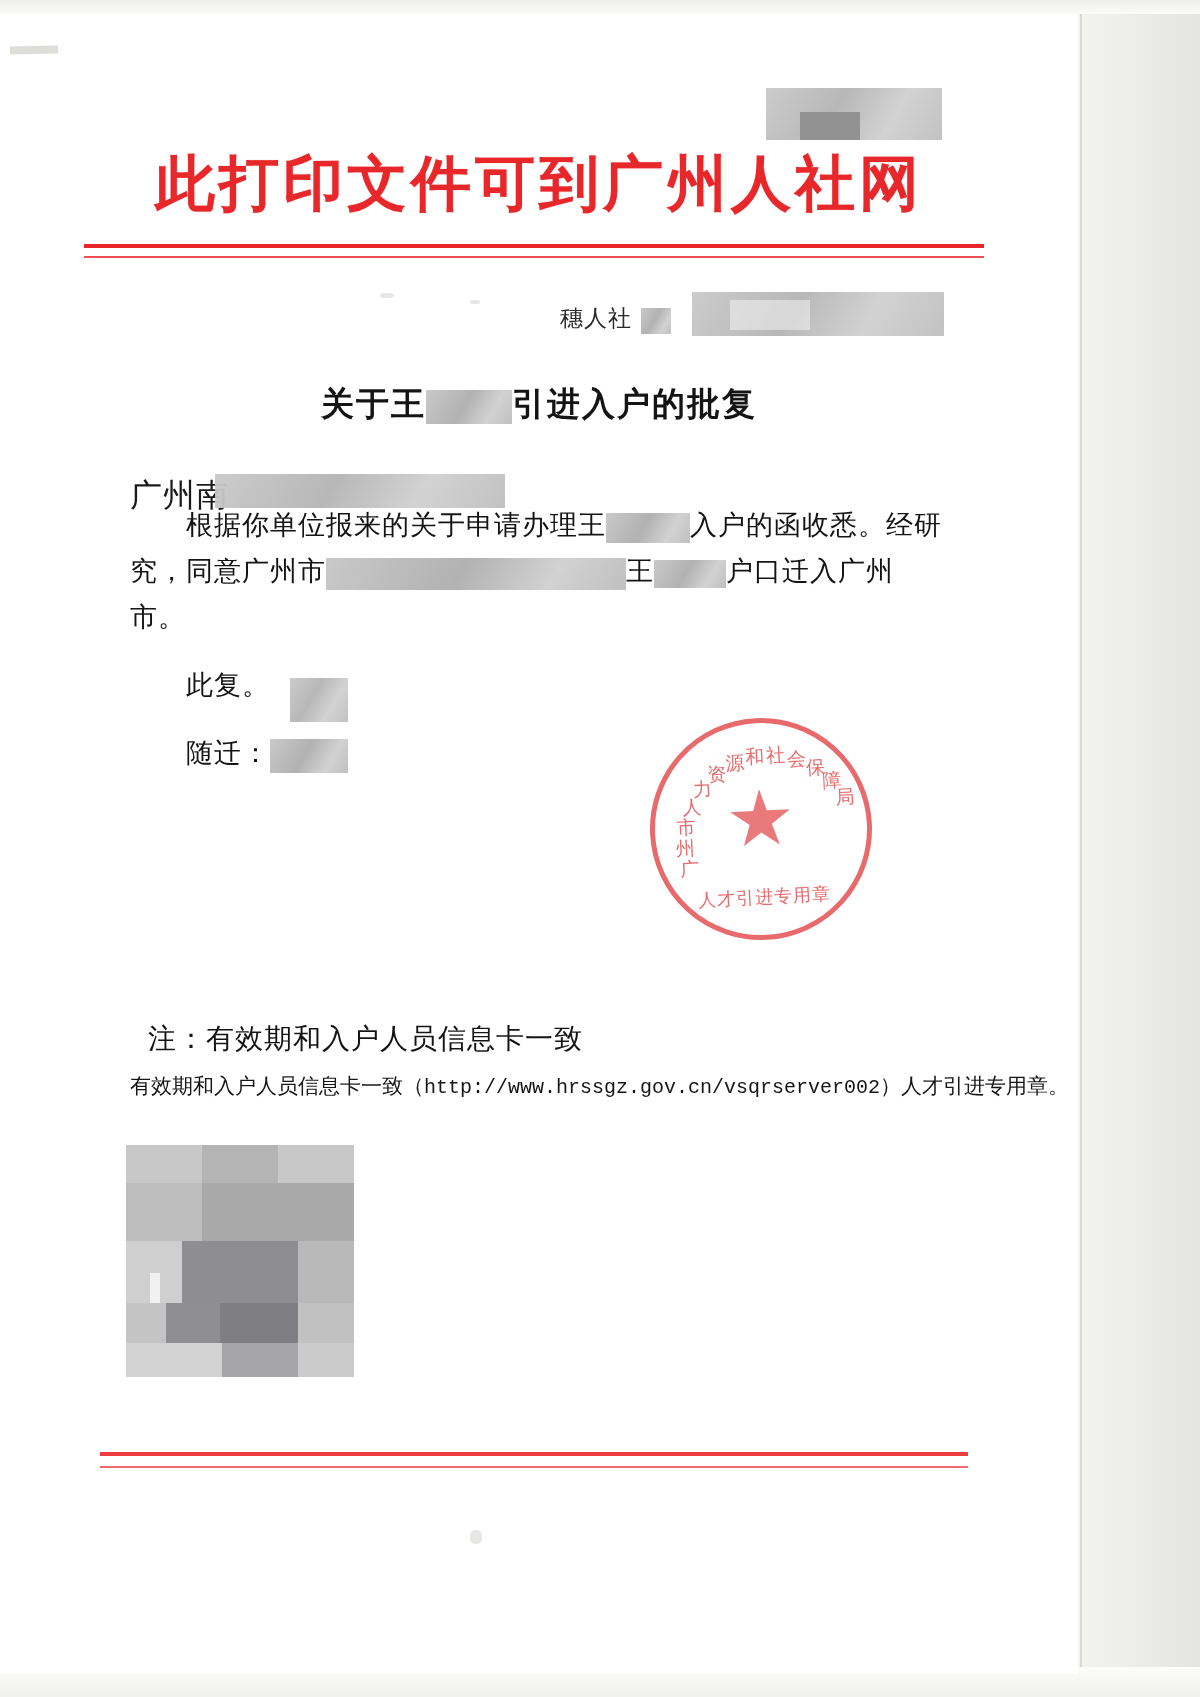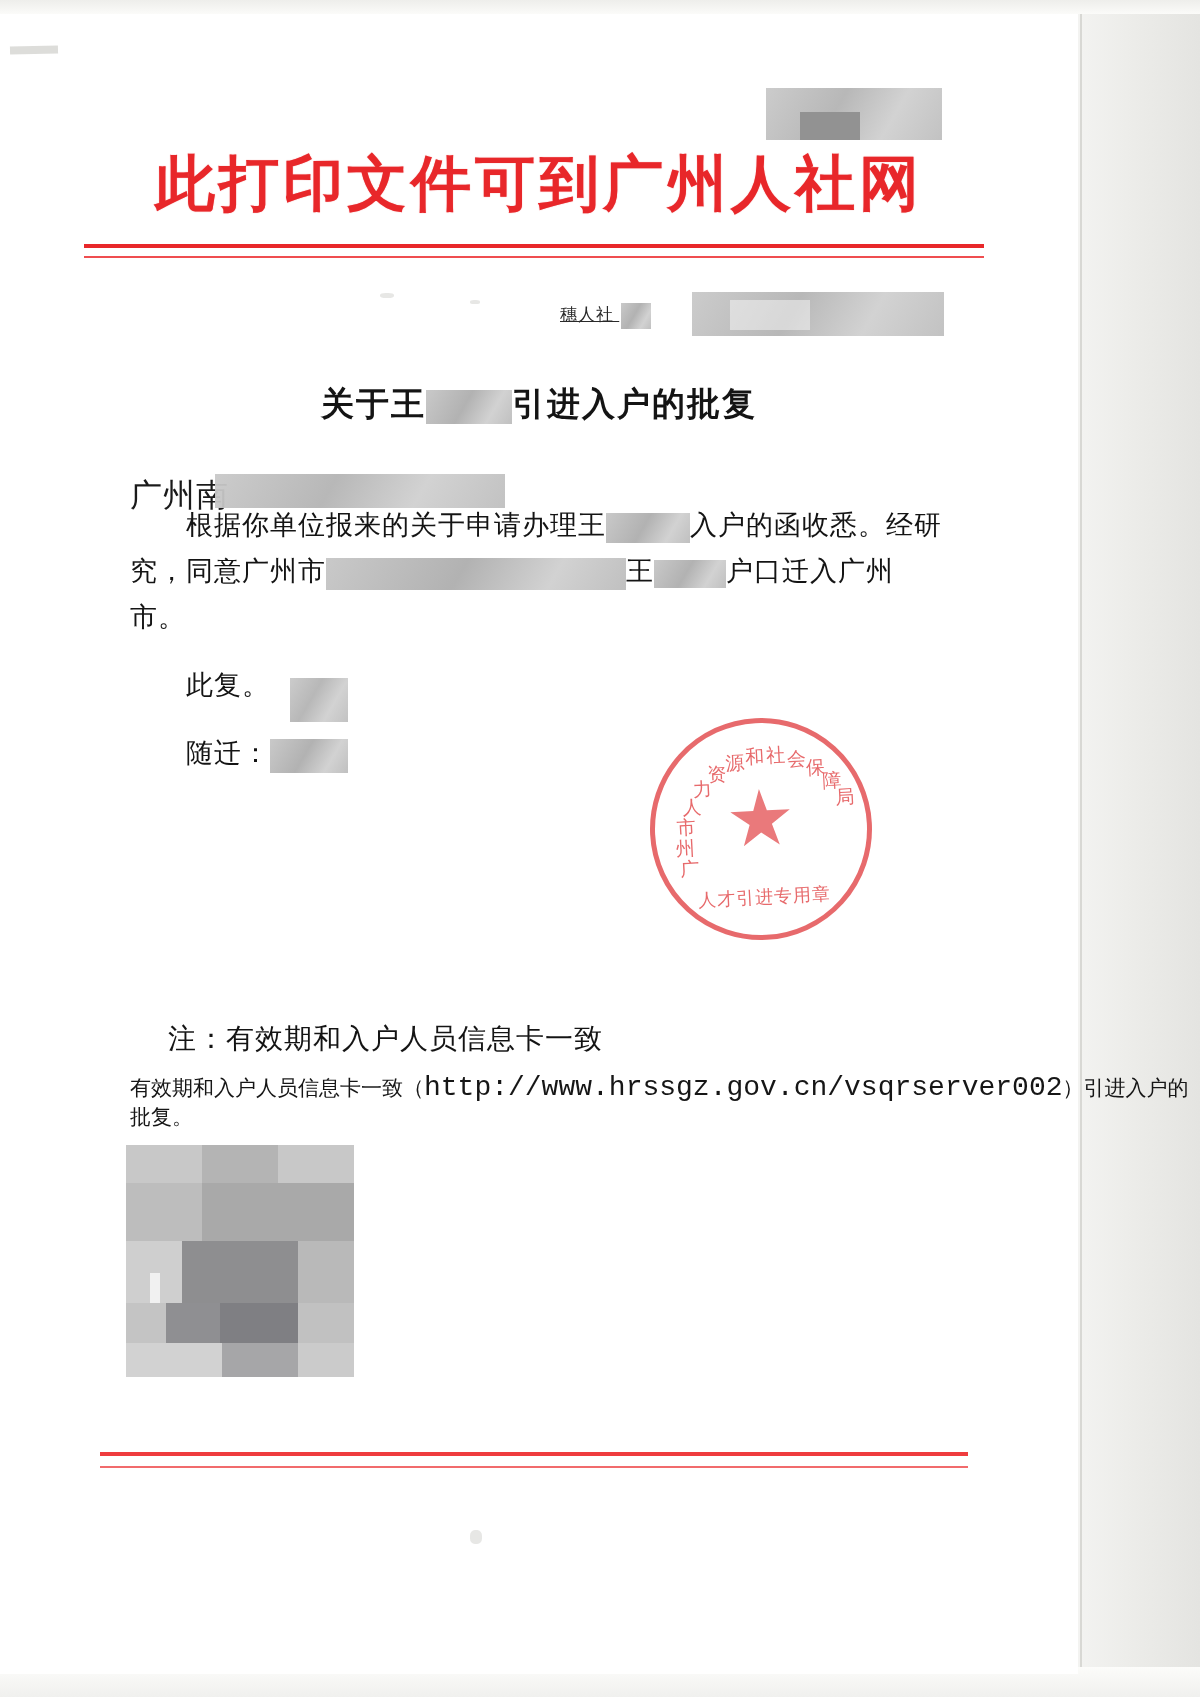--- a/index.html
+++ b/index.html
@@ -96,24 +96,23 @@
     position: absolute;
     left: 84px;
     width: 900px;
     height: 2px;
     background: #ef4e50;
   }
   .doc-number {
     position: absolute;
     top: 303px;
     left: 560px;
-    font-size: 17px;
+    font-size: 23px;
     color: #2a2a2a;
     letter-spacing: 1px;
-    text-decoration: underline;
   }
   .doc-title {
     position: absolute;
     top: 382px;
     left: 0;
     width: 1078px;
     text-align: center;
     font-size: 33px;
     font-weight: bold;
     letter-spacing: 2px;
@@ -216,36 +215,36 @@
     position: absolute;
     top: 866px;
     left: 640px;
     font-size: 27px;
     letter-spacing: 3px;
     color: #141414;
   }
   .note {
     position: absolute;
     top: 1020px;
-    left: 168px;
+    left: 148px;
     font-size: 28px;
     letter-spacing: 1px;
     color: #141414;
   }
   .verify {
     position: absolute;
     top: 1072px;
     left: 130px;
     font-size: 21px;
     color: #161616;
     letter-spacing: 0;
   }
   .verify .mono {
     font-family: "Liberation Mono", "DejaVu Sans Mono", monospace;
-    font-size: 28px;
+    font-size: 20px;
   }
   
   .qr-block {
     position: absolute;
     top: 1145px;
     left: 126px;
     width: 228px;
     height: 232px;
   }
   .qr-cell {
@@ -346,21 +345,21 @@
       <span style="transform: rotate(48deg) translate(0, -86px) rotate(-48deg);">障</span>
       <span style="transform: rotate(62deg) translate(0, -86px) rotate(-62deg);">局</span>
     </div>
     <div class="seal-star"></div>
     <div class="seal-bottom-text">人才引进专用章</div>
   </div>
 
 
   <div class="note">注：有效期和入户人员信息卡一致</div>
   <div class="verify">
-    <span>有效期和入户人员信息卡一致（</span><span class="mono">http://www.hrssgz.gov.cn/vsqrserver002</span><span>）引进入户的批复。</span>
+    <span>有效期和入户人员信息卡一致（</span><span class="mono">http://www.hrssgz.gov.cn/vsqrserver002</span><span>）人才引进专用章。</span>
   </div>
 
   <div class="qr-block">
     <div class="qr-cell" style="top:0; left:0; width:228px; height:232px; background:#c8c8c8;"></div>
     <div class="qr-cell" style="top:0; left:76px; width:76px; height:38px; background:#b4b4b4;"></div>
     <div class="qr-cell" style="top:38px; left:0; width:76px; height:58px; background:#bdbdbd;"></div>
     <div class="qr-cell" style="top:38px; left:76px; width:152px; height:58px; background:#a9a9a9;"></div>
     <div class="qr-cell" style="top:96px; left:0; width:56px; height:62px; background:#cfcfcf;"></div>
     <div class="qr-cell" style="top:96px; left:56px; width:116px; height:62px; background:#8e8e90;"></div>
     <div class="qr-cell" style="top:96px; left:172px; width:56px; height:62px; background:#b9b9b9;"></div>

